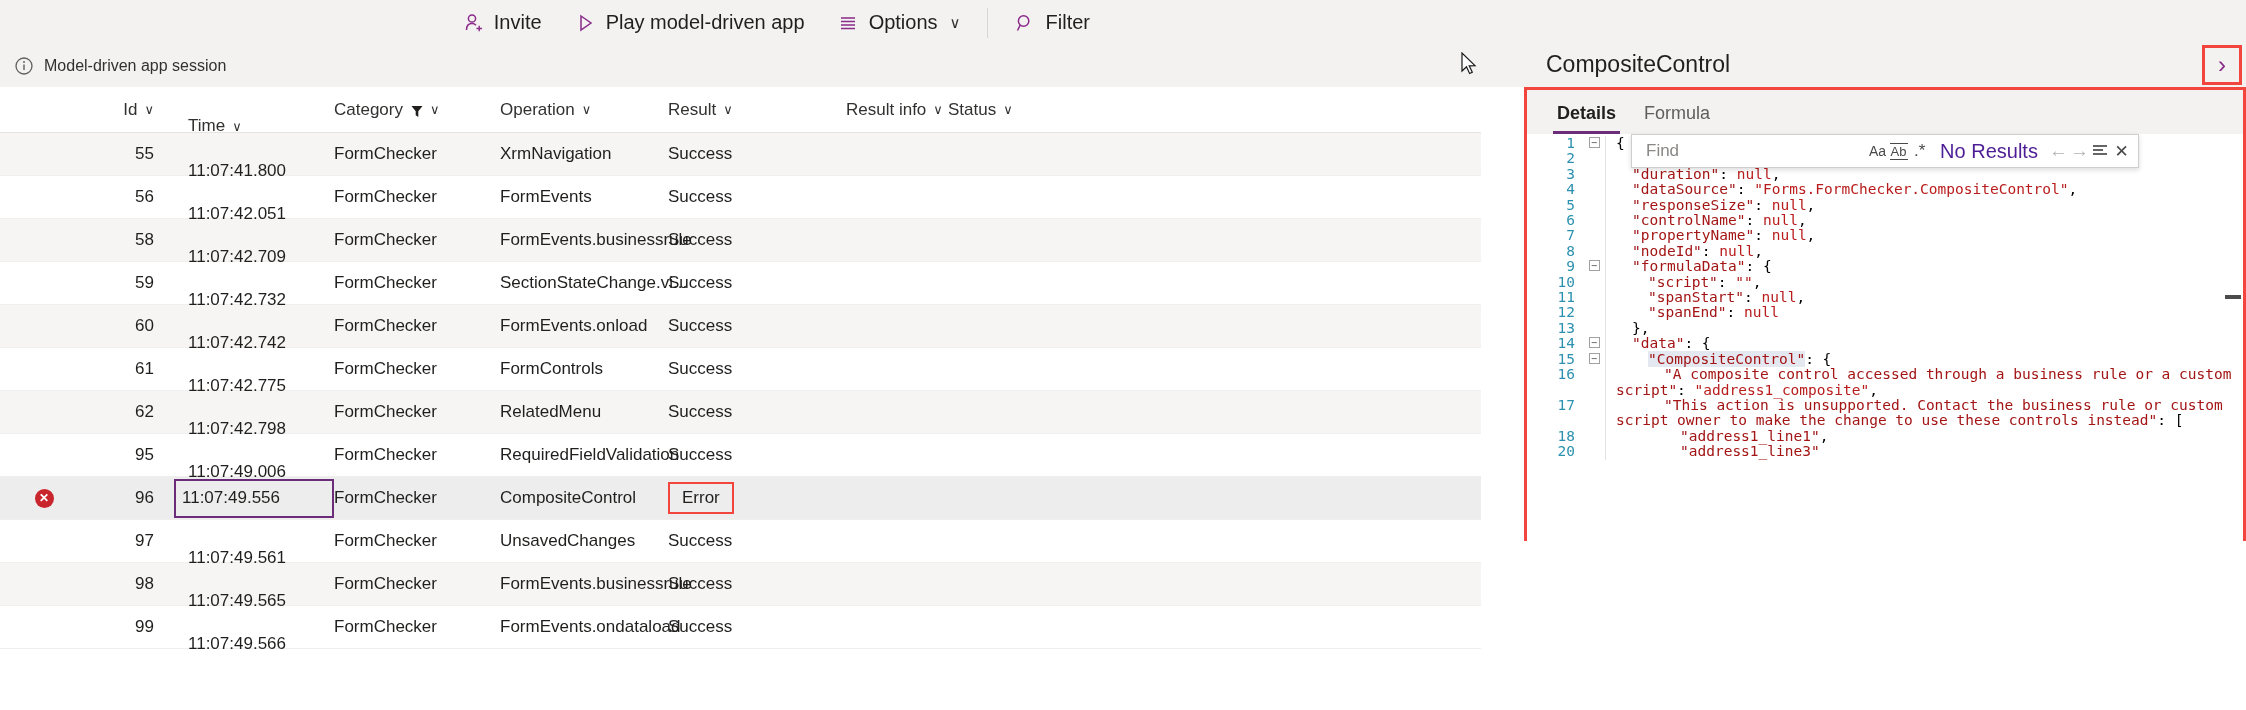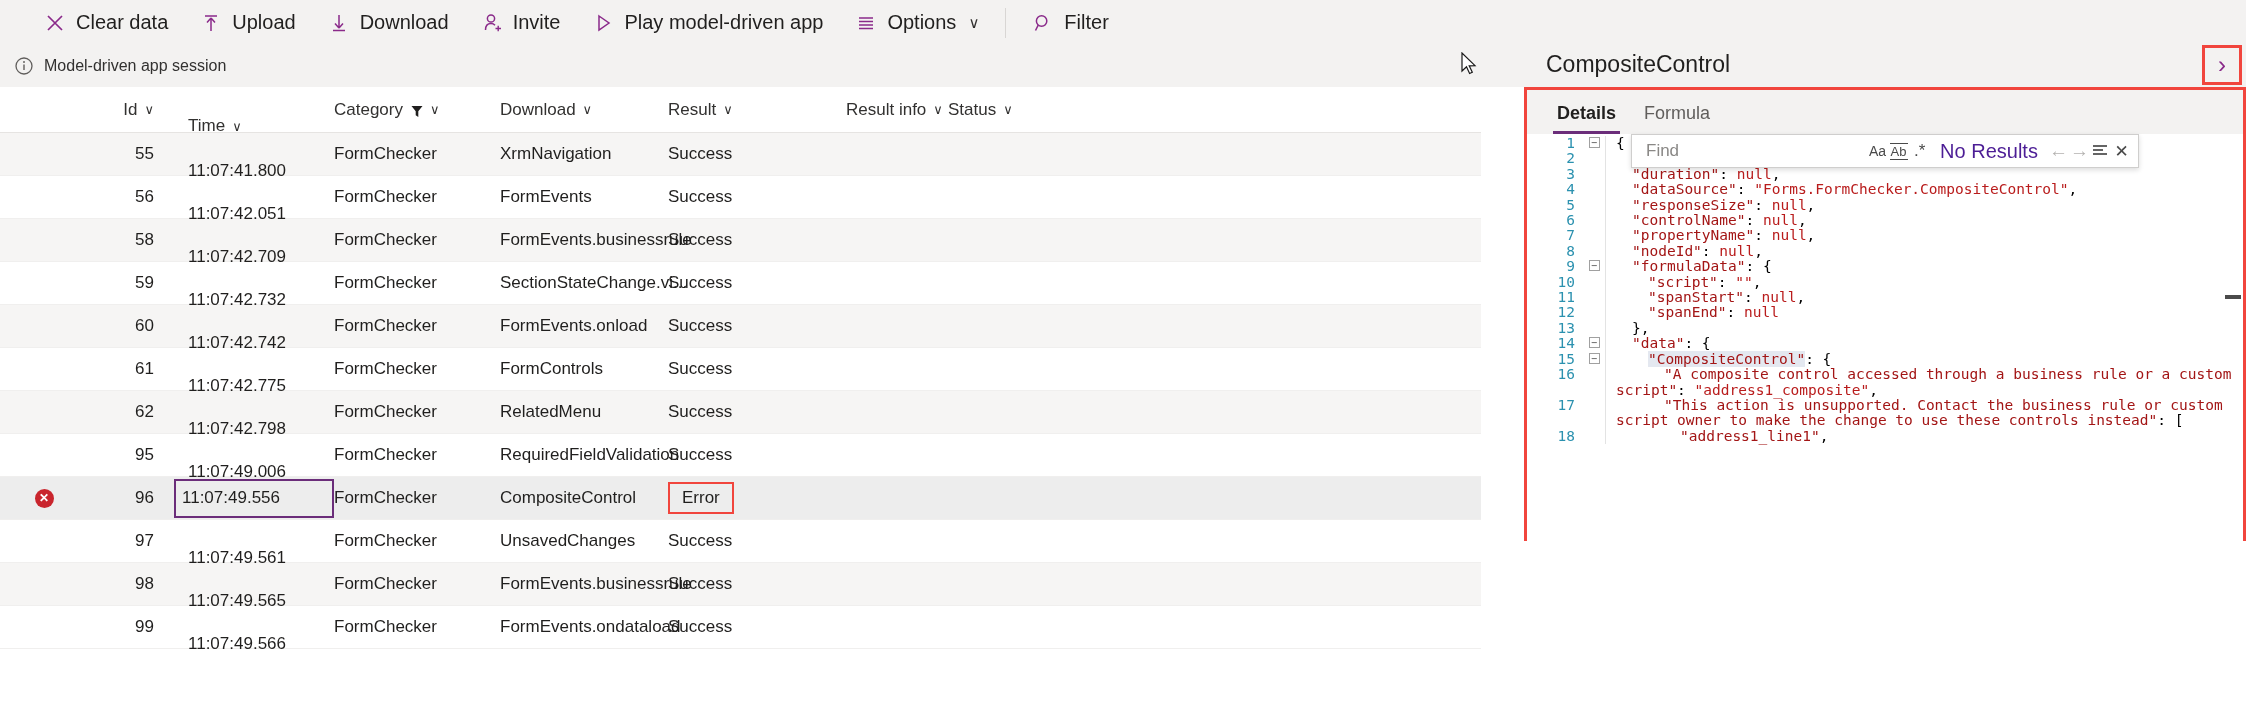--- a/index.html
+++ b/index.html
@@ -186,49 +186,20 @@
 
   .scroll-mark {
     position: absolute; right: 2px; top: 205px;
     width: 16px; height: 4px; background: #4b4b4b;
   }
 </style>
 </head>
 <body>
 
 <div class="toolbar">
-  <div class="tb-left">
-
-    <div class="tb-btn">
-      <span class="tb-ico">
-        <svg width="20" height="20" viewBox="0 0 20 20">
-            <path d="M3 3 L17 17 M17 3 L3 17" stroke="#8a2a8a" stroke-width="1.7" fill="none"></path>
-          </svg>
-      </span>
-      <span>Clear data</span>
-    </div>
-
-    <div class="tb-btn">
-      <span class="tb-ico">
-        <svg width="20" height="20" viewBox="0 0 20 20">
-            <path d="M4 3 H16 M10 5 V18 M10 5 L6 9.5 M10 5 L14 9.5" stroke="#8a2a8a" stroke-width="1.5" fill="none"></path>
-          </svg>
-      </span>
-      <span>Upload</span>
-    </div>
-
-    <div class="tb-btn">
-      <span class="tb-ico">
-        <svg width="20" height="20" viewBox="0 0 20 20">
-            <path d="M10 2 V15 M10 15 L6 10.5 M10 15 L14 10.5 M4 17.5 H16" stroke="#8a2a8a" stroke-width="1.5" fill="none"></path>
-          </svg>
-      </span>
-      <span>Download</span>
-    </div>
-  </div>
 
   <div class="tb-right">
     <div class="tb-btn">
       <span class="tb-ico">
         <svg width="22" height="22" viewBox="0 0 22 22">
             <circle cx="10" cy="6.5" r="3.6" stroke="#8a2a8a" stroke-width="1.5" fill="none"></circle>
             <path d="M4.5 18 C4.5 13.6 7 11.6 10 11.6 C11.6 11.6 13 12.2 14 13.3" stroke="#8a2a8a" stroke-width="1.5" fill="none"></path>
             <path d="M14.5 16.5 H20 M17.2 13.8 V19.2" stroke="#8a2a8a" stroke-width="1.4"></path>
           </svg>
       </span>
@@ -300,21 +271,21 @@
     <div class="cell c-cat">
       <span>Category</span>
       <span class="filter-glyph">
         <svg width="12" height="13" viewBox="0 0 12 13">
             <path d="M0.5 1 H11.5 L7.3 6.2 V12 L4.7 10.3 V6.2 Z" fill="#201f1e"></path>
           </svg>
       </span>
       <span class="hdr-chev">∨</span>
     </div>
     <div class="cell c-op">
-      <span>Download</span>
+      <span>Operation</span>
       <span class="hdr-chev">∨</span>
     </div>
     <div class="cell c-res">
       <span>Result</span>
       <span class="hdr-chev">∨</span>
     </div>
     <div class="cell c-resinfo">
       <span>Result info</span>
       <span class="hdr-chev">∨</span>
     </div>
@@ -579,16 +550,21 @@
         <div class="codeline">
           <div class="ln">17</div>
           <div class="fold"></div>
           <div class="code" style="text-indent: 48px;"><span class="k">"This action is unsupported. Contact the business rule or custom script owner to make the change to use these controls instead"</span><span class="p">: [</span></div>
         </div>
         <div class="codeline">
           <div class="ln">18</div>
           <div class="fold"></div>
           <div class="code" style="text-indent: 64px;"><span class="k">"address1_line1"</span><span class="p">,</span></div>
         </div>
+        <div class="codeline">
+          <div class="ln">20</div>
+          <div class="fold"></div>
+          <div class="code" style="text-indent: 64px;"><span class="k">"address1_line3"</span></div>
+        </div>
       </div>
     <div class="scroll-mark"></div>
   </div>
 </div>
 
 </body></html>

